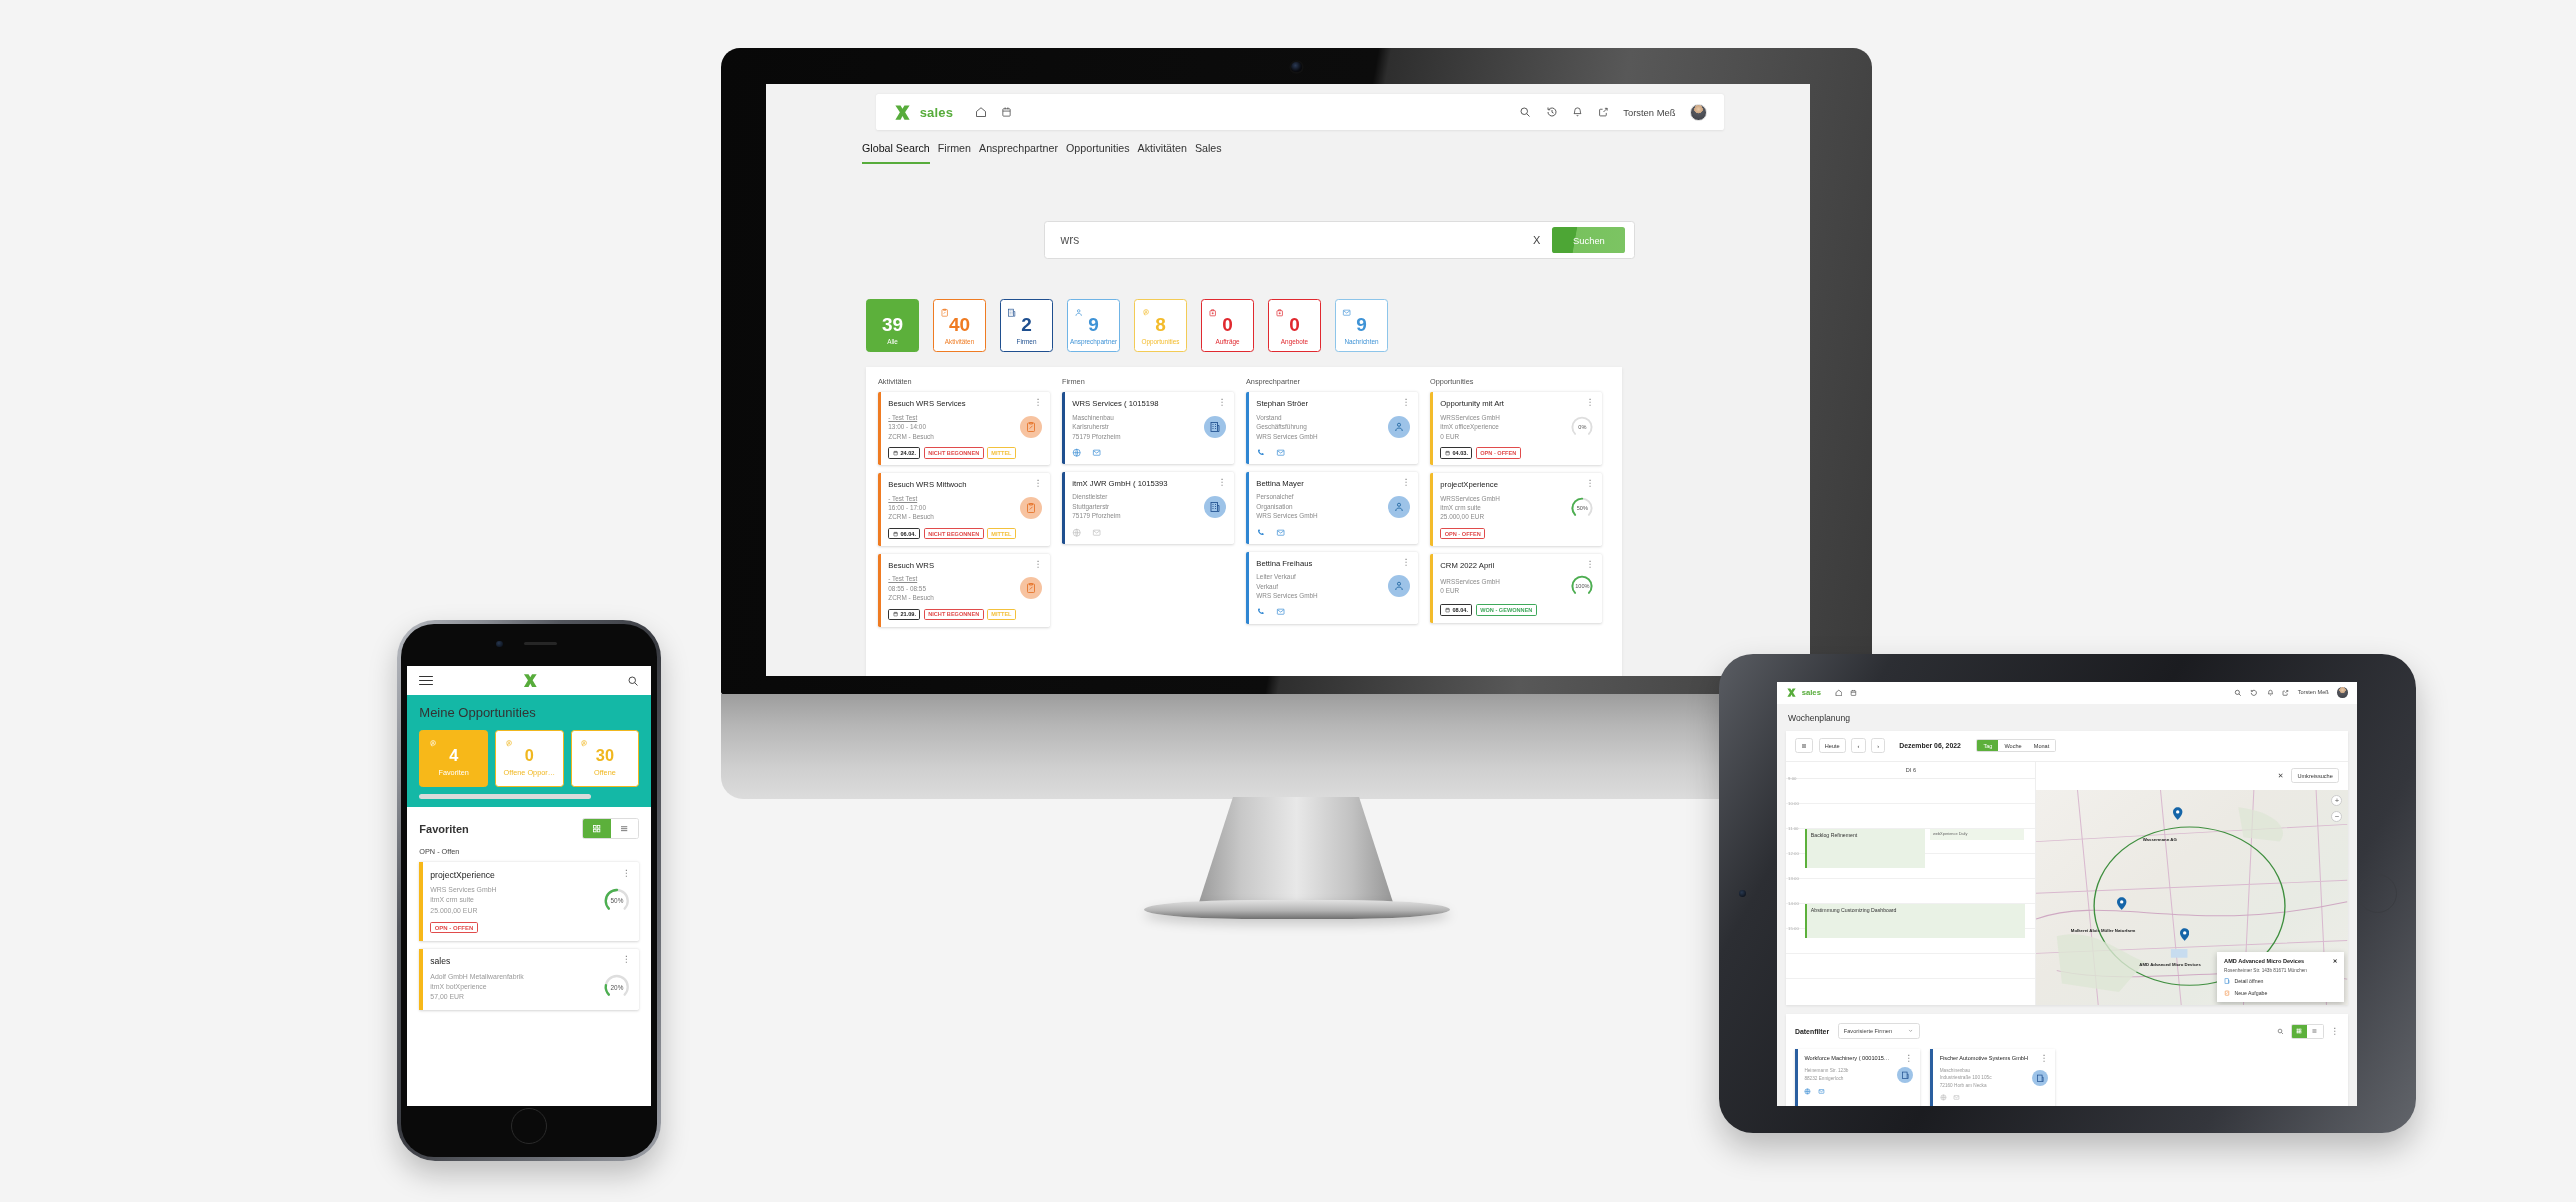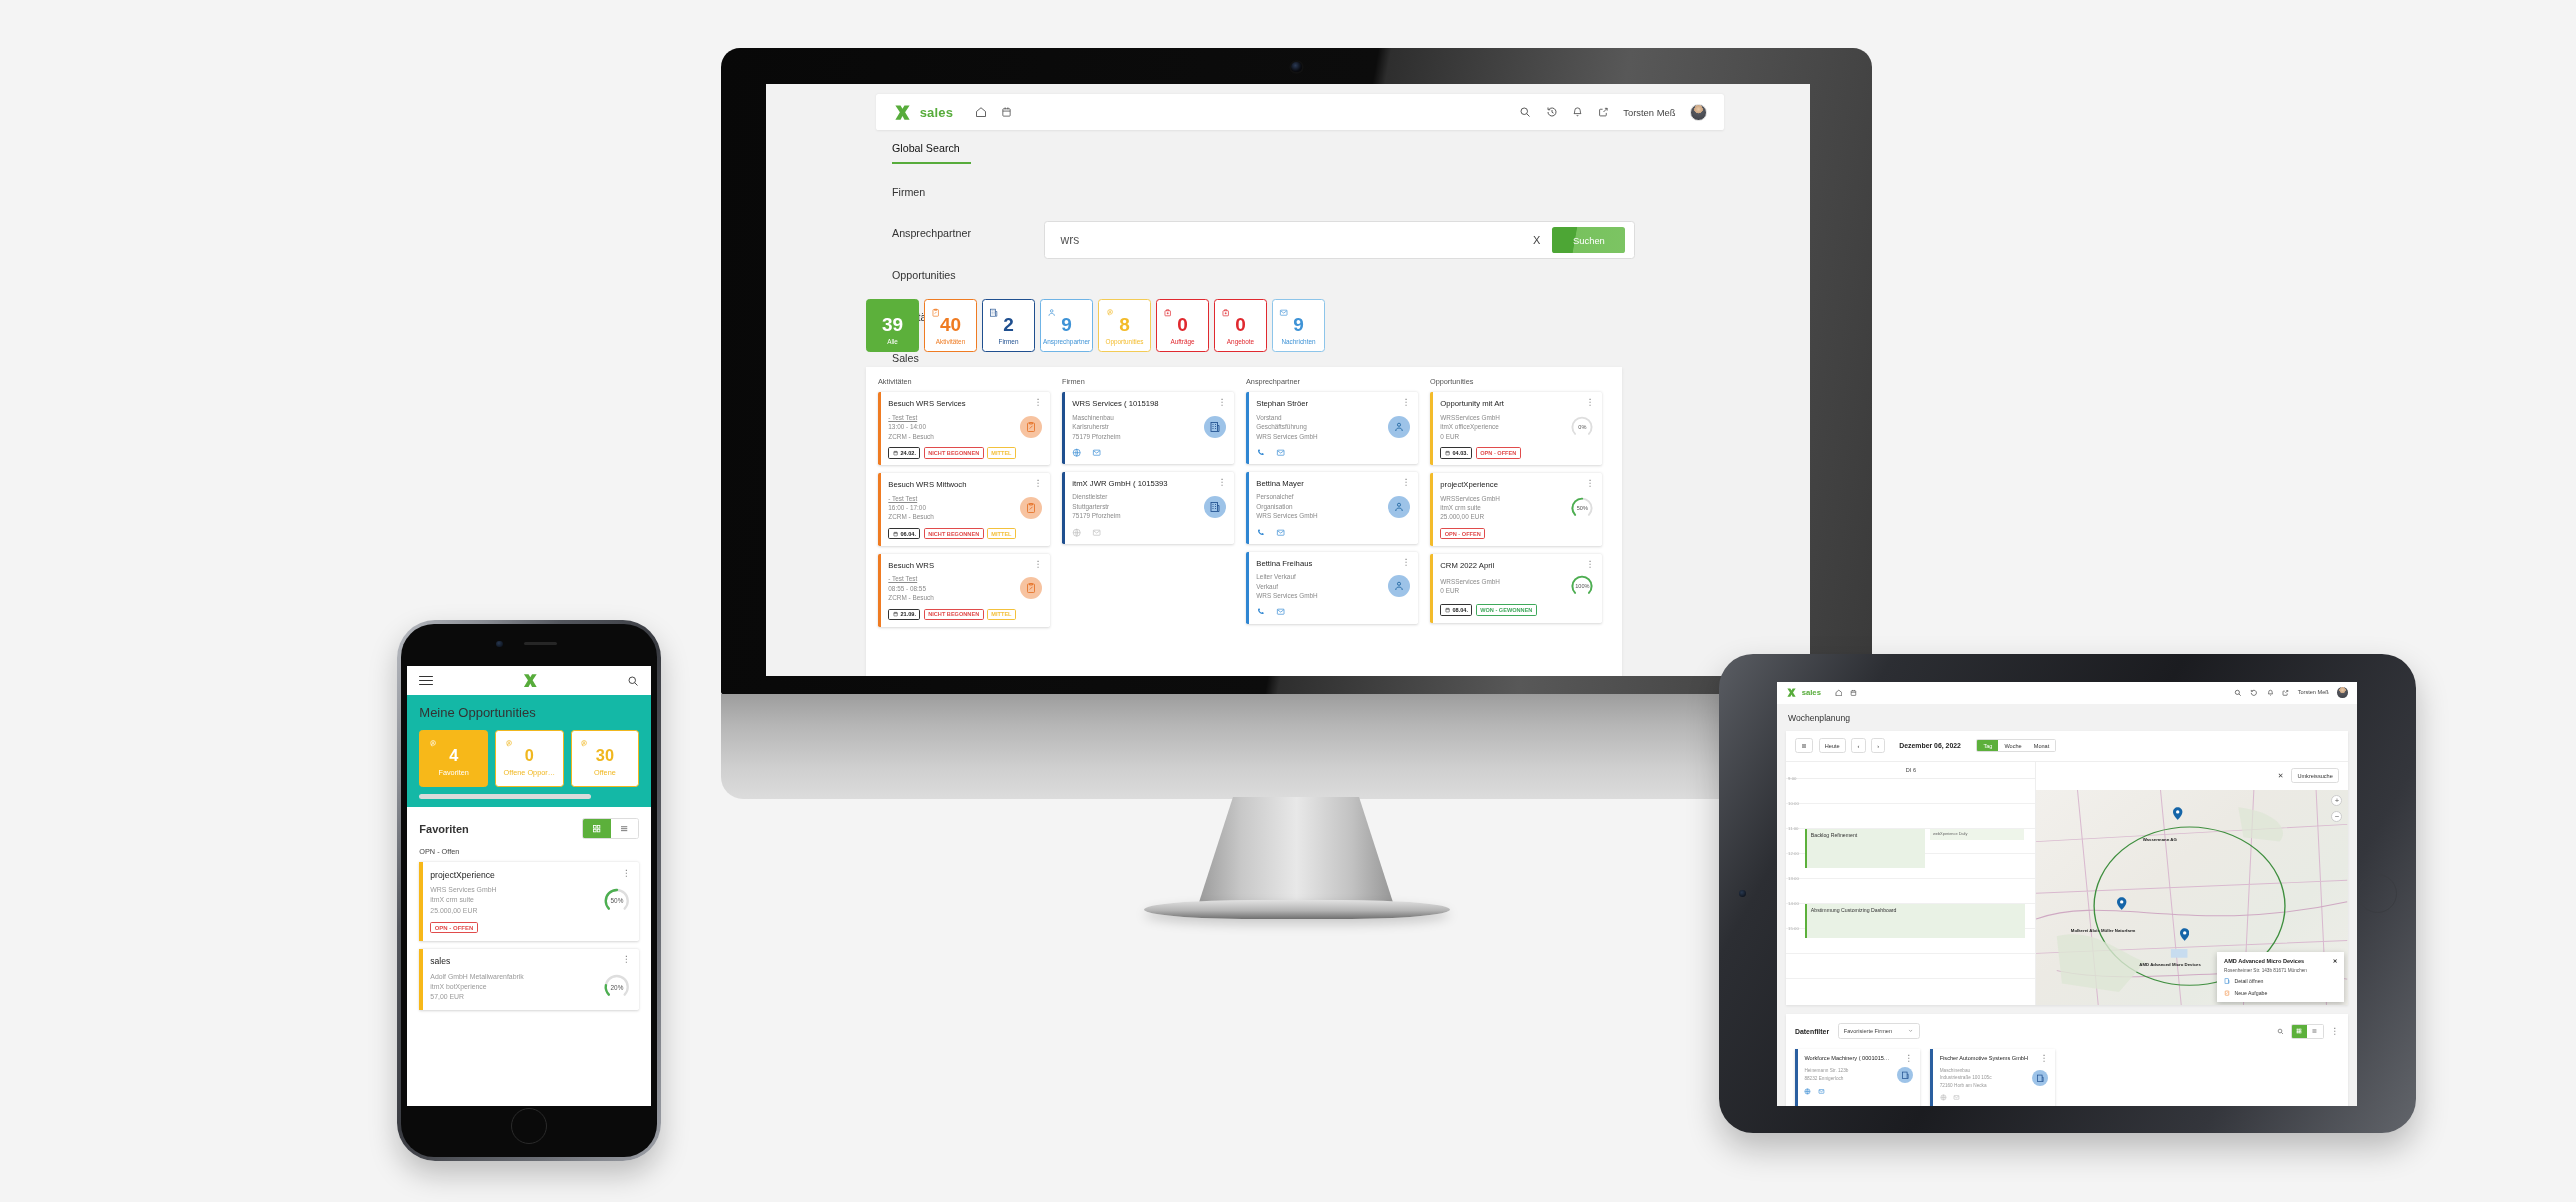--- a/index.html
+++ b/index.html
@@ -56,38 +56,38 @@
   .brand-name { color:#57ac3b; font-size:13px; font-weight:bold; letter-spacing:0.2px; }
   .hdr-icons { display:flex; align-items:center; gap:13.7px; margin-left:22px; color:#3c3c3c; }
   .hdr-right { margin-left:auto; display:flex; align-items:center; gap:14.6px; color:#3c3c3c; }
   .hdr-user { font-size:9.4px; color:#444; }
   .avatar {
     width:17px; height:17px; border-radius:50%;
     background:radial-gradient(circle at 50% 28%, #e8c9a8 0%, #c9a380 32%, #55575e 33%, #3b3d44 100%);
     border:0.9px solid #ddd;
   }
   .dtop-tabs {
-    position:absolute; left:126px; top:58px; display:flex; gap:22px; font-size:10.7px; color:#333;flex-direction:column;
+    position:absolute; left:96px; top:58px; display:flex; gap:8px; font-size:10.7px; color:#333;
   }
   .dtop-tabs .tab { padding-bottom:7.7px; cursor:pointer; }
   .dtop-tabs .tab.active { border-bottom:2.1px solid #57ac3b; color:#111; }
 
   .search-wrap {
     position:absolute; left:278px; top:137px; width:591px; height:38px;
     background:#fff; border:0.9px solid #ddd; border-radius:3.4px; display:flex; align-items:center; padding:0 8.6px 0 15.5px;
   }
   .search-val { font-size:12px; color:#555; flex:1; }
   .search-clear { font-size:11px; color:#444; padding:0 12px; cursor:pointer; }
   .btn-suchen {
     background:linear-gradient(100deg,#4da635 0%,#4da635 32%,#78c25e 33%,#7cc463 100%);
     color:#fff; font-size:9.4px; border:none; border-radius:2.6px; height:26px; padding:0 20.6px; cursor:pointer;
   }
 
   
-  .kpis { position:absolute; left:100px; top:215px; display:flex; gap:5px;justify-content:center; }
+  .kpis { position:absolute; left:100px; top:215px; display:flex; gap:14px;justify-content:center; }
   .kpi {
     width:53px; height:53px; border-radius:3.4px; background:#fff; border:1.3px solid #ccc;
     display:flex; flex-direction:column; align-items:center; justify-content:center; position:relative;
     padding-top:8.6px; cursor:pointer;
   }
   .kpi .k-ico { position:absolute; top:5.2px; left:6px; }
   .kpi .k-num { font-size:19px; font-weight:bold; line-height:1; }
   .kpi .k-lbl { font-size:6.4px; margin-top:4.3px; }
   .kpi.solid { background:#5cb03b; border-color:#5cb03b; }
   .kpi.solid .k-num, .kpi.solid .k-lbl { color:#fff; }

